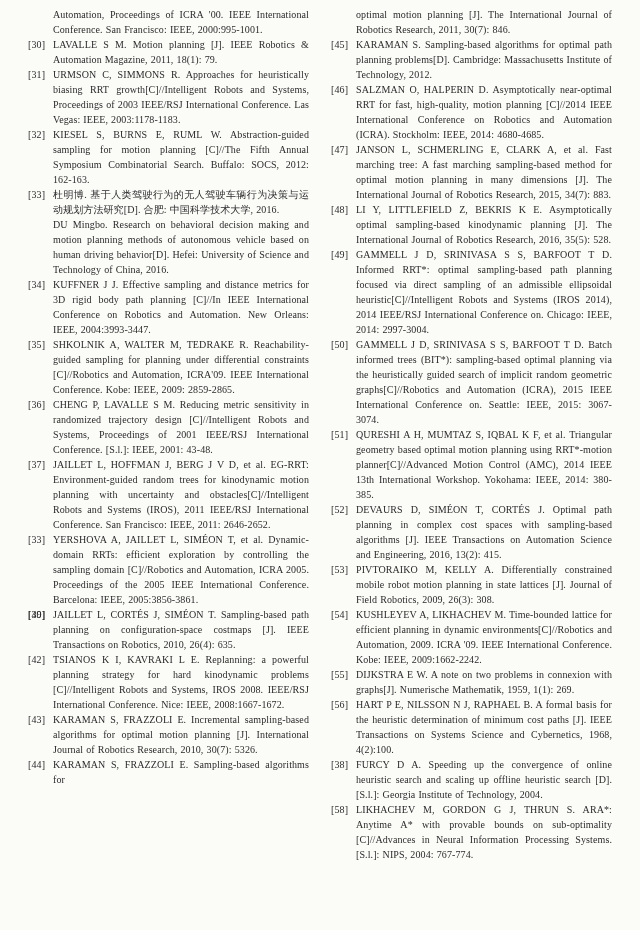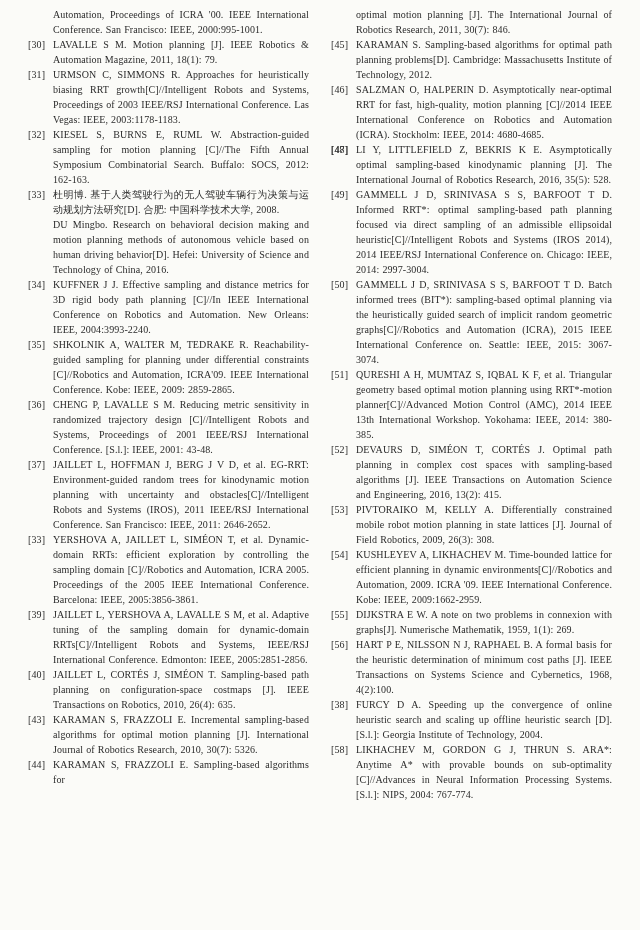--- a/index.html
+++ b/index.html
@@ -41,42 +41,43 @@
 </style>
 </head>
 <body>
 
 <div class="page">
   <div class="column">
       <div class="ref-entry"><span class="ref-text">Automation, Proceedings of ICRA '00. IEEE International Conference. San Francisco: IEEE, 2000:995-1001.</span></div>
       <div class="ref-entry"><span class="ref-label">[30]</span><span class="ref-text">LAVALLE S M. Motion planning [J]. IEEE Robotics &amp; Automation Magazine, 2011, 18(1): 79.</span></div>
       <div class="ref-entry"><span class="ref-label">[31]</span><span class="ref-text">URMSON C, SIMMONS R. Approaches for heuristically biasing RRT growth[C]//Intelligent Robots and Systems, Proceedings of 2003 IEEE/RSJ International Conference. Las Vegas: IEEE, 2003:1178-1183.</span></div>
       <div class="ref-entry"><span class="ref-label">[32]</span><span class="ref-text">KIESEL S, BURNS E, RUML W. Abstraction-guided sampling for motion planning [C]//The Fifth Annual Symposium Combinatorial Search. Buffalo: SOCS, 2012: 162-163.</span></div>
-      <div class="ref-entry"><span class="ref-label">[33]</span><span class="ref-text">杜明博. 基于人类驾驶行为的无人驾驶车辆行为决策与运动规划方法研究[D]. 合肥: 中国科学技术大学, 2008.</span></div>
+      <div class="ref-entry"><span class="ref-label">[33]</span><span class="ref-text">杜明博. 基于人类驾驶行为的无人驾驶车辆行为决策与运动规划方法研究[D]. 合肥: 中国科学技术大学, 2016.</span></div>
       <div class="ref-entry"><span class="ref-text">DU Mingbo. Research on behavioral decision making and motion planning methods of autonomous vehicle based on human driving behavior[D]. Hefei: University of Science and Technology of China, 2016.</span></div>
-      <div class="ref-entry"><span class="ref-label">[34]</span><span class="ref-text">KUFFNER J J. Effective sampling and distance metrics for 3D rigid body path planning [C]//In IEEE International Conference on Robotics and Automation. New Orleans: IEEE, 2004:3993-2240.</span></div>
+      <div class="ref-entry"><span class="ref-label">[34]</span><span class="ref-text">KUFFNER J J. Effective sampling and distance metrics for 3D rigid body path planning [C]//In IEEE International Conference on Robotics and Automation. New Orleans: IEEE, 2004:3993-3447.</span></div>
       <div class="ref-entry"><span class="ref-label">[35]</span><span class="ref-text">SHKOLNIK A, WALTER M, TEDRAKE R. Reachability-guided sampling for planning under differential constraints [C]//Robotics and Automation, ICRA'09. IEEE International Conference. Kobe: IEEE, 2009: 2859-2865.</span></div>
       <div class="ref-entry"><span class="ref-label">[36]</span><span class="ref-text">CHENG P, LAVALLE S M. Reducing metric sensitivity in randomized trajectory design [C]//Intelligent Robots and Systems, Proceedings of 2001 IEEE/RSJ International Conference. [S.l.]: IEEE, 2001: 43-48.</span></div>
       <div class="ref-entry"><span class="ref-label">[37]</span><span class="ref-text">JAILLET L, HOFFMAN J, BERG J V D, et al. EG-RRT: Environment-guided random trees for kinodynamic motion planning with uncertainty and obstacles[C]//Intelligent Robots and Systems (IROS), 2011 IEEE/RSJ International Conference. San Francisco: IEEE, 2011: 2646-2652.</span></div>
       <div class="ref-entry"><span class="ref-label">[33]</span><span class="ref-text">YERSHOVA A, JAILLET L, SIMÉON T, et al. Dynamic-domain RRTs: efficient exploration by controlling the sampling domain [C]//Robotics and Automation, ICRA 2005. Proceedings of the 2005 IEEE International Conference. Barcelona: IEEE, 2005:3856-3861.</span></div>
-      <div class="ref-entry"><span class="ref-label">[39]</span><span class="ref-text">JAILLET L, YERSHOVA A, LAVALLE S M, et al. Adaptive tuning of the sampling domain for dynamic-domain RRTs[C]//Intelligent Robots and Systems, IEEE/RSJ International Conference. Edmonton: IEEE, 2005:2851-2856.</span></div>
+      <div class="ref-entry"><span class="ref-label">[39]</span></div>
       <div class="ref-entry"><span class="ref-label">[40]</span><span class="ref-text">JAILLET L, CORTÉS J, SIMÉON T. Sampling-based path planning on configuration-space costmaps [J]. IEEE Transactions on Robotics, 2010, 26(4): 635.</span></div>
+      <div class="ref-entry"><span class="ref-label">[42]</span><span class="ref-text">TSIANOS K I, KAVRAKI L E. Replanning: a powerful planning strategy for hard kinodynamic problems [C]//Intelligent Robots and Systems, IROS 2008. IEEE/RSJ International Conference. Nice: IEEE, 2008:1667-1672.</span></div>
       <div class="ref-entry"><span class="ref-label">[43]</span><span class="ref-text">KARAMAN S, FRAZZOLI E. Incremental sampling-based algorithms for optimal motion planning [J]. International Journal of Robotics Research, 2010, 30(7): 5326.</span></div>
       <div class="ref-entry"><span class="ref-label">[44]</span><span class="ref-text">KARAMAN S, FRAZZOLI E. Sampling-based algorithms for</span></div>
     </div>
   <div class="column">
       <div class="ref-entry"><span class="ref-text">optimal motion planning [J]. The International Journal of Robotics Research, 2011, 30(7): 846.</span></div>
       <div class="ref-entry"><span class="ref-label">[45]</span><span class="ref-text">KARAMAN S. Sampling-based algorithms for optimal path planning problems[D]. Cambridge: Massachusetts Institute of Technology, 2012.</span></div>
       <div class="ref-entry"><span class="ref-label">[46]</span><span class="ref-text">SALZMAN O, HALPERIN D. Asymptotically near-optimal RRT for fast, high-quality, motion planning [C]//2014 IEEE International Conference on Robotics and Automation (ICRA). Stockholm: IEEE, 2014: 4680-4685.</span></div>
-      <div class="ref-entry"><span class="ref-label">[47]</span></div>
+      <div class="ref-entry"><span class="ref-label">[47]</span><span class="ref-text">JANSON L, SCHMERLING E, CLARK A, et al. Fast marching tree: A fast marching sampling-based method for optimal motion planning in many dimensions [J]. The International Journal of Robotics Research, 2015, 34(7): 883.</span></div>
       <div class="ref-entry"><span class="ref-label">[48]</span><span class="ref-text">LI Y, LITTLEFIELD Z, BEKRIS K E. Asymptotically optimal sampling-based kinodynamic planning [J]. The International Journal of Robotics Research, 2016, 35(5): 528.</span></div>
       <div class="ref-entry"><span class="ref-label">[49]</span><span class="ref-text">GAMMELL J D, SRINIVASA S S, BARFOOT T D. Informed RRT*: optimal sampling-based path planning focused via direct sampling of an admissible ellipsoidal heuristic[C]//Intelligent Robots and Systems (IROS 2014), 2014 IEEE/RSJ International Conference on. Chicago: IEEE, 2014: 2997-3004.</span></div>
       <div class="ref-entry"><span class="ref-label">[50]</span><span class="ref-text">GAMMELL J D, SRINIVASA S S, BARFOOT T D. Batch informed trees (BIT*): sampling-based optimal planning via the heuristically guided search of implicit random geometric graphs[C]//Robotics and Automation (ICRA), 2015 IEEE International Conference on. Seattle: IEEE, 2015: 3067-3074.</span></div>
       <div class="ref-entry"><span class="ref-label">[51]</span><span class="ref-text">QURESHI A H, MUMTAZ S, IQBAL K F, et al. Triangular geometry based optimal motion planning using RRT*-motion planner[C]//Advanced Motion Control (AMC), 2014 IEEE 13th International Workshop. Yokohama: IEEE, 2014: 380-385.</span></div>
       <div class="ref-entry"><span class="ref-label">[52]</span><span class="ref-text">DEVAURS D, SIMÉON T, CORTÉS J. Optimal path planning in complex cost spaces with sampling-based algorithms [J]. IEEE Transactions on Automation Science and Engineering, 2016, 13(2): 415.</span></div>
       <div class="ref-entry"><span class="ref-label">[53]</span><span class="ref-text">PIVTORAIKO M, KELLY A. Differentially constrained mobile robot motion planning in state lattices [J]. Journal of Field Robotics, 2009, 26(3): 308.</span></div>
-      <div class="ref-entry"><span class="ref-label">[54]</span><span class="ref-text">KUSHLEYEV A, LIKHACHEV M. Time-bounded lattice for efficient planning in dynamic environments[C]//Robotics and Automation, 2009. ICRA '09. IEEE International Conference. Kobe: IEEE, 2009:1662-2959.</span></div>
+      <div class="ref-entry"><span class="ref-label">[54]</span><span class="ref-text">KUSHLEYEV A, LIKHACHEV M. Time-bounded lattice for efficient planning in dynamic environments[C]//Robotics and Automation, 2009. ICRA '09. IEEE International Conference. Kobe: IEEE, 2009:1662-2242.</span></div>
       <div class="ref-entry"><span class="ref-label">[55]</span><span class="ref-text">DIJKSTRA E W. A note on two problems in connexion with graphs[J]. Numerische Mathematik, 1959, 1(1): 269.</span></div>
       <div class="ref-entry"><span class="ref-label">[56]</span><span class="ref-text">HART P E, NILSSON N J, RAPHAEL B. A formal basis for the heuristic determination of minimum cost paths [J]. IEEE Transactions on Systems Science and Cybernetics, 1968, 4(2):100.</span></div>
       <div class="ref-entry"><span class="ref-label">[38]</span><span class="ref-text">FURCY D A. Speeding up the convergence of online heuristic search and scaling up offline heuristic search [D]. [S.l.]: Georgia Institute of Technology, 2004.</span></div>
       <div class="ref-entry"><span class="ref-label">[58]</span><span class="ref-text">LIKHACHEV M, GORDON G J, THRUN S. ARA*: Anytime A* with provable bounds on sub-optimality [C]//Advances in Neural Information Processing Systems. [S.l.]: NIPS, 2004: 767-774.</span></div>
     </div>
 </div>
 
 </body></html>

